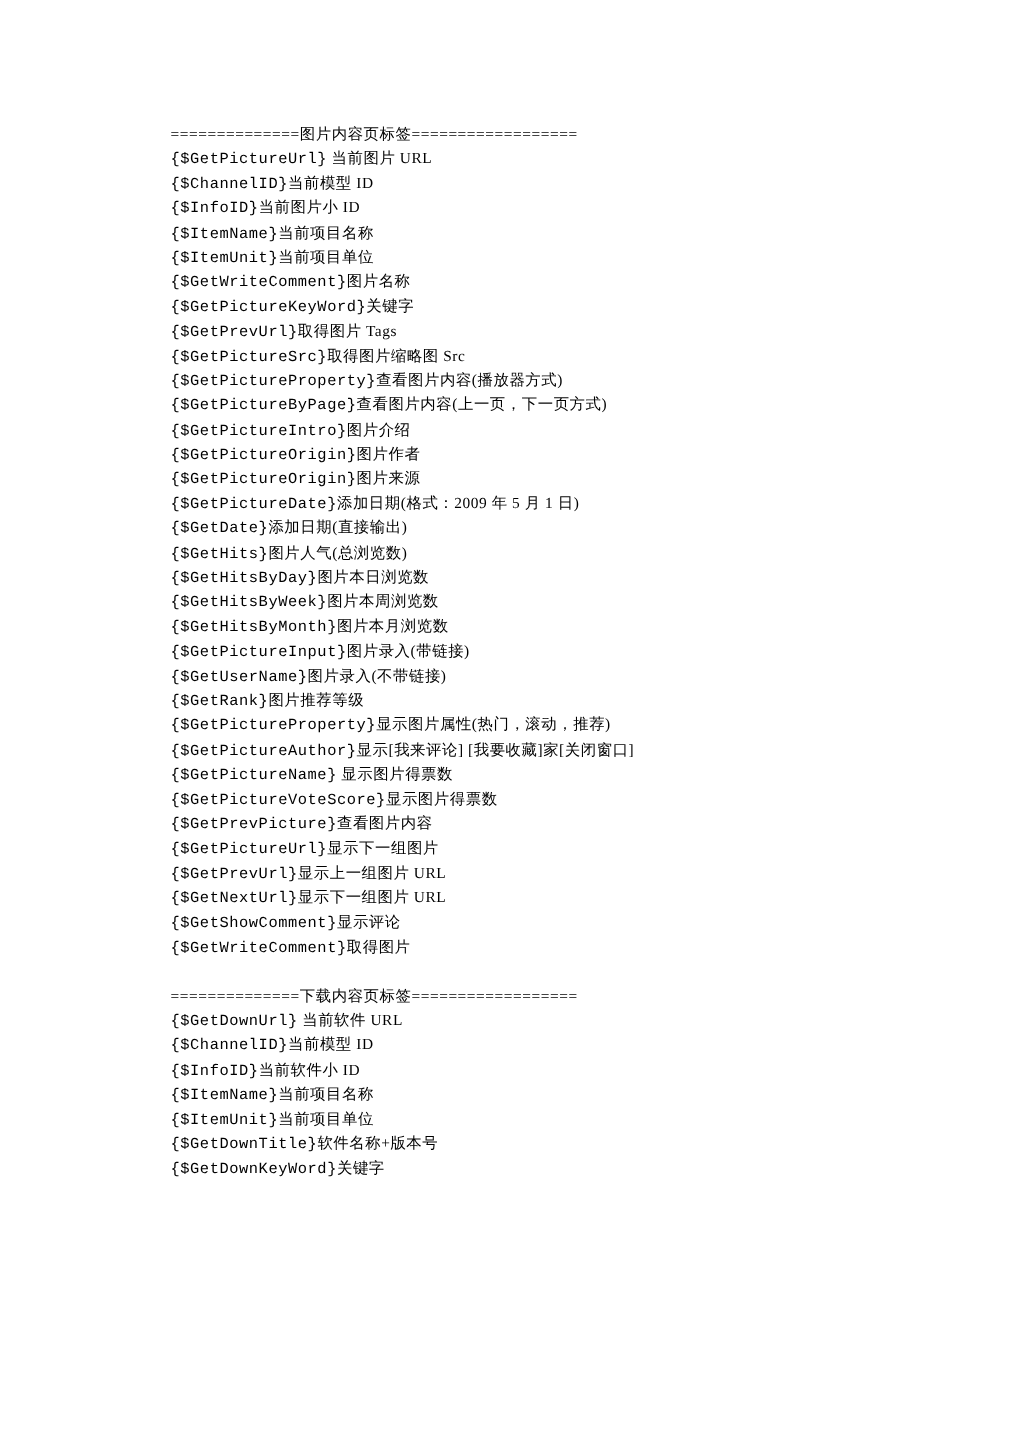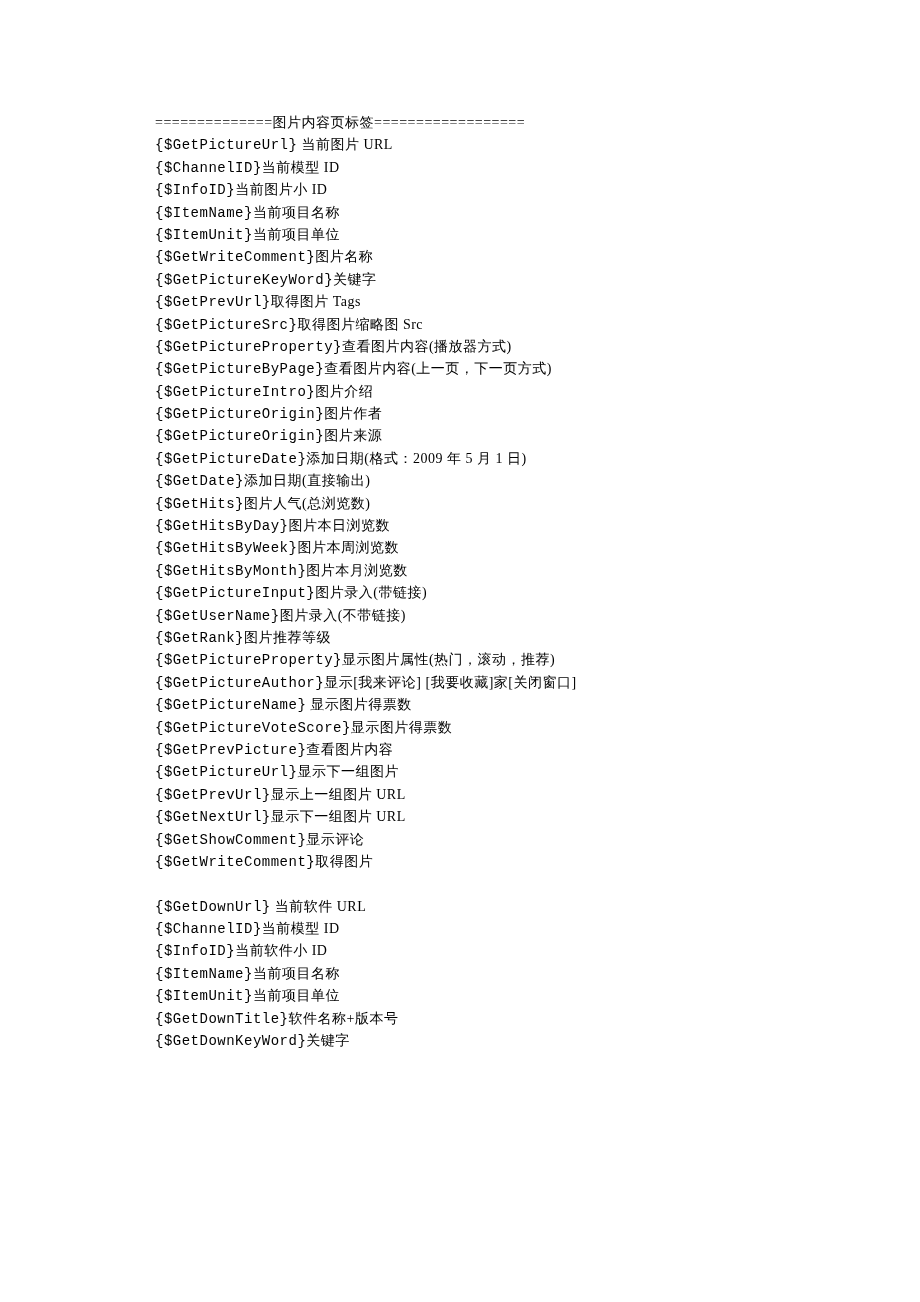--- a/index.html
+++ b/index.html
@@ -57,20 +57,21 @@
     <div class="line"><span class="tag-code">{$GetPictureAuthor}</span><span></span><span>显示[我来评论] [我要收藏]家[关闭窗口]</span></div>
     <div class="line"><span class="tag-code">{$GetPictureName}</span><span> </span><span>显示图片得票数</span></div>
     <div class="line"><span class="tag-code">{$GetPictureVoteScore}</span><span></span><span>显示图片得票数</span></div>
     <div class="line"><span class="tag-code">{$GetPrevPicture}</span><span></span><span>查看图片内容</span></div>
     <div class="line"><span class="tag-code">{$GetPictureUrl}</span><span></span><span>显示下一组图片</span></div>
     <div class="line"><span class="tag-code">{$GetPrevUrl}</span><span></span><span>显示上一组图片 URL</span></div>
     <div class="line"><span class="tag-code">{$GetNextUrl}</span><span></span><span>显示下一组图片 URL</span></div>
     <div class="line"><span class="tag-code">{$GetShowComment}</span><span></span><span>显示评论</span></div>
     <div class="line"><span class="tag-code">{$GetWriteComment}</span><span></span><span>取得图片</span></div>
     <div class="line">&nbsp;</div>
+    <div class="line">==============下载内容页标签==================</div>
     <div class="line"><span class="tag-code">{$GetDownUrl}</span><span> </span><span>当前软件 URL</span></div>
     <div class="line"><span class="tag-code">{$ChannelID}</span><span></span><span>当前模型 ID</span></div>
     <div class="line"><span class="tag-code">{$InfoID}</span><span></span><span>当前软件小 ID</span></div>
     <div class="line"><span class="tag-code">{$ItemName}</span><span></span><span>当前项目名称</span></div>
     <div class="line"><span class="tag-code">{$ItemUnit}</span><span></span><span>当前项目单位</span></div>
     <div class="line"><span class="tag-code">{$GetDownTitle}</span><span></span><span>软件名称+版本号</span></div>
     <div class="line"><span class="tag-code">{$GetDownKeyWord}</span><span></span><span>关键字</span></div>
   </div>
 
 </body></html>

